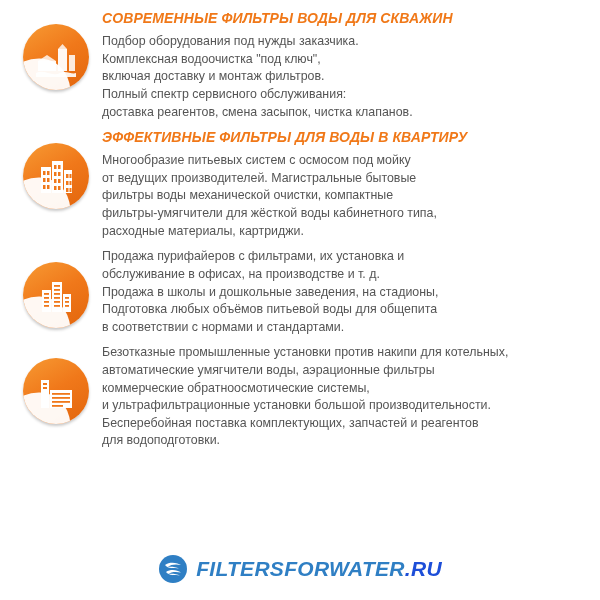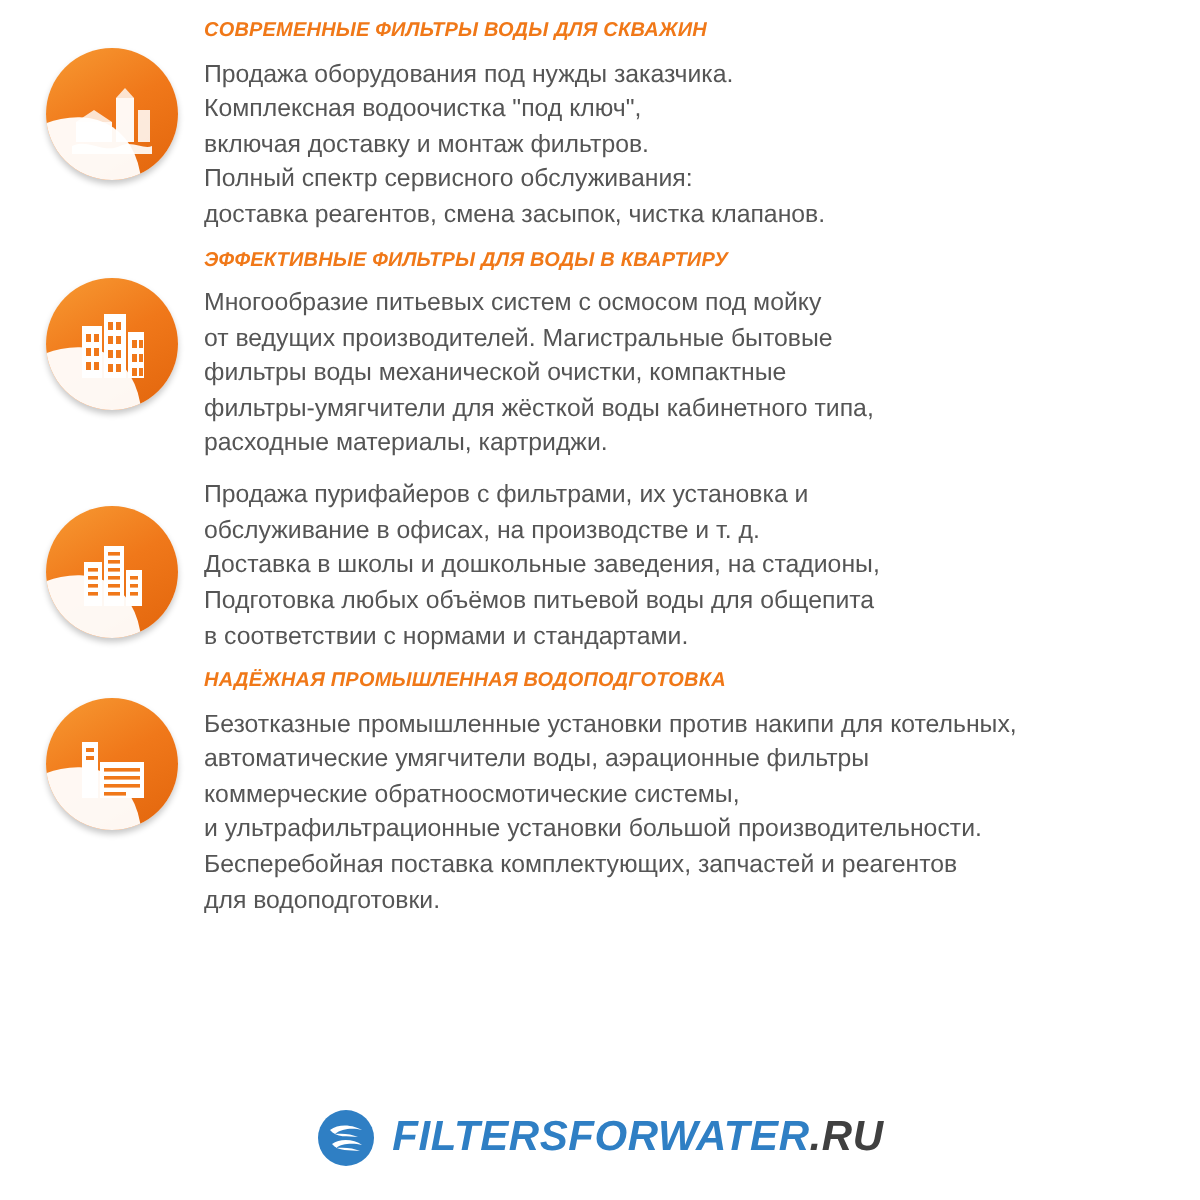--- a/index.html
+++ b/index.html
@@ -31,21 +31,21 @@
     flex: 0 0 92px;
     display: flex;
     justify-content: center;
     padding-top: 14px;
   }
   .text-col {
     flex: 1 1 auto;
     padding-right: 6px;
   }
   .sec-title {
-    font-size: 10px;
+    font-size: 14px;
     font-weight: bold;
     font-style: italic;
     color: #f07818;
     letter-spacing: 0.1px;
     line-height: 1.15;
     margin: 0 0 7px 0;
     text-transform: uppercase;
   }
   .sec-line {
     font-size: 12.4px;
@@ -105,21 +105,21 @@
     flex: 0 0 30px;
   }
   .logo-text {
     font-size: 21px;
     font-weight: bold;
     font-style: italic;
     color: #2f7fc4;
     letter-spacing: 0.3px;
   }
   .logo-text .dom {
-    color: #404040;
+    color: #1d4ed8;
   }
 </style>
 </head>
 <body>
 
 <div class="page">
 
   <div class="section">
     <div class="icon-col">
       <div class="badge">
@@ -132,21 +132,21 @@
               <path d="M24 14 L28.5 9 L33 14 Z" opacity="0.8"></path>
               <rect x="35" y="20" width="6" height="16" opacity="0.85"></rect>
               <path d="M2 38 C10 34, 18 42, 26 38 C32 35, 38 40, 42 38 L42 42 L2 42 Z" opacity="0.9"></path>
             </g>
           </svg>
         </div>
       </div>
     </div>
     <div class="text-col">
       <div class="sec-title">СОВРЕМЕННЫЕ ФИЛЬТРЫ ВОДЫ ДЛЯ СКВАЖИН</div>
-      <p class="sec-line">Продажа оборудования под нужды заказчика.</p>
+      <p class="sec-line">Подбор оборудования под нужды заказчика.</p>
       <p class="sec-line">Комплексная водоочистка "под ключ",</p>
       <p class="sec-line">включая доставку и монтаж фильтров.</p>
       <p class="sec-line">Полный спектр сервисного обслуживания:</p>
       <p class="sec-line">доставка реагентов, смена засыпок, чистка клапанов.</p>
     </div>
   </div>
 
   <div class="section">
     <div class="icon-col">
       <div class="badge">
@@ -218,21 +218,21 @@
               <rect x="30" y="27" width="4" height="1.8"></rect>
               <rect x="30" y="31" width="4" height="1.8"></rect>
             </g>
           </svg>
         </div>
       </div>
     </div>
     <div class="text-col">
       <p class="sec-line">Продажа пурифайеров с фильтрами, их установка и</p>
       <p class="sec-line">обслуживание в офисах, на производстве и т. д.</p>
-      <p class="sec-line">Доставка в школы и дошкольные заведения, на стадионы,</p>
+      <p class="sec-line">Продажа в школы и дошкольные заведения, на стадионы,</p>
       <p class="sec-line">Подготовка любых объёмов питьевой воды для общепита</p>
       <p class="sec-line">в соответствии с нормами и стандартами.</p>
     </div>
   </div>
 
   <div class="section">
     <div class="icon-col">
       <div class="badge">
         <div class="badge-inner">
           <svg width="42" height="42" viewBox="0 0 42 42">
@@ -246,21 +246,20 @@
               <rect x="17" y="23" width="18" height="1.8"></rect>
               <rect x="17" y="27" width="18" height="1.8"></rect>
               <rect x="17" y="31" width="18" height="1.8"></rect>
               <rect x="17" y="35" width="11" height="1.8"></rect>
             </g>
           </svg>
         </div>
       </div>
     </div>
     <div class="text-col">
-      <div class="sec-title">НАДЁЖНАЯ ПРОМЫШЛЕННАЯ ВОДОПОДГОТОВКА</div>
       <p class="sec-line">Безотказные промышленные установки против накипи для котельных,</p>
       <p class="sec-line">автоматические умягчители воды, аэрационные фильтры</p>
       <p class="sec-line">коммерческие обратноосмотические системы,</p>
       <p class="sec-line">и ультрафильтрационные установки большой производительности.</p>
       <p class="sec-line">Бесперебойная поставка комплектующих, запчастей и реагентов</p>
       <p class="sec-line">для водоподготовки.</p>
     </div>
   </div>
 
   <div class="footer">

